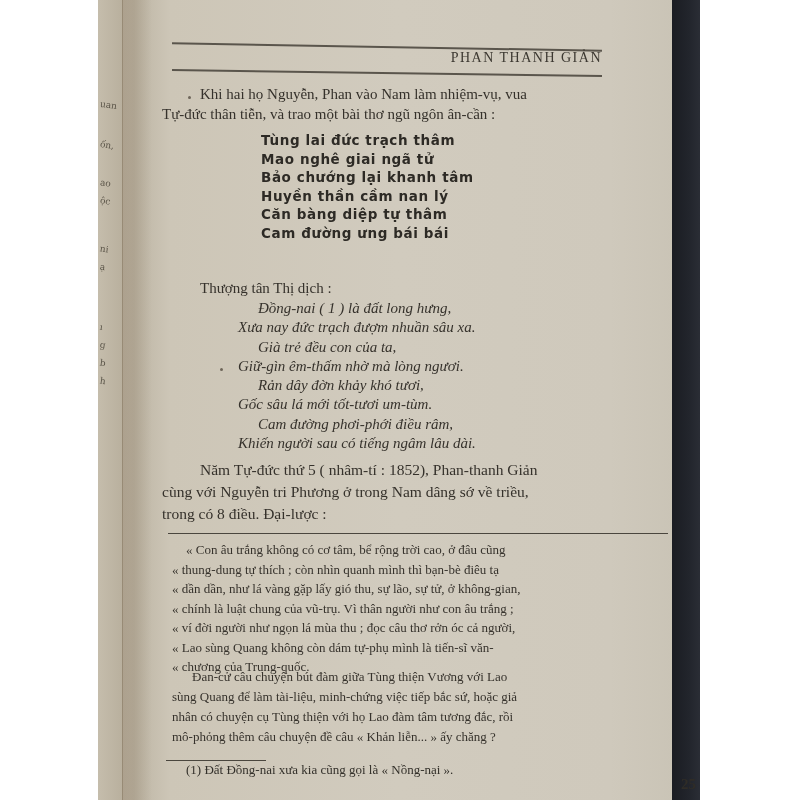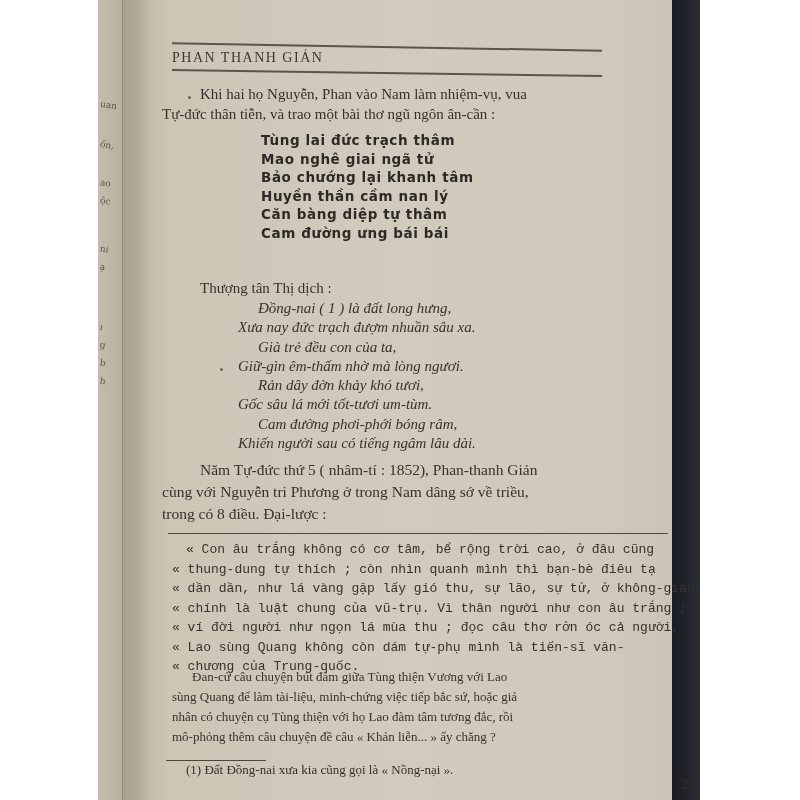--- a/index.html
+++ b/index.html
@@ -37,21 +37,21 @@
     .running-head {
       position: absolute; left: 14px; top: 40px; width: 430px; height: 36px;
     }
     .rule {
       position: absolute; left: 0; right: 0; height: 0;
       border-top: 2px solid #5a554c;
     }
     .rule.top { top: 6px; transform: rotate(1deg); }
     .rule.bottom { top: 32px; transform: rotate(0.8deg); }
     .running-head .title {
-      position: absolute; left: 0; right: 0; top: 10px; text-align: left;
+      position: absolute; left: 0; right: 0; top: 10px; text-align: right;
       font-family: "Liberation Serif", serif; font-size: 14px; letter-spacing: 1.5px; color: #3c3831;
     }
     .para {
       position: absolute; font-family: "Liberation Serif", serif; font-size: 15px; line-height: 20px; color: #35312b; text-align: right;
     }
     .poem-bold {
       position: absolute; left: 103px; top: 131px;
       font-family: "DejaVu Sans", sans-serif; font-weight: bold; font-size: 13.5px; line-height: 18.5px;
       color: #2d2a25; letter-spacing: 0.6px;
     }
@@ -62,21 +62,21 @@
       color: #36322c;
     }
     .poem-italic div { white-space: nowrap; }
     .ind1 { padding-left: 20px; }
     .ind0 { padding-left: 0; }
     .sep {
       position: absolute; left: 10px; width: 500px; height: 0; border-top: 1.5px solid #4a463e;
     }
     .quote {
       position: absolute; left: 14px; top: 540px; width: 468px;
-      font-family: Liberation Mono, monospace; font-size: 13px; line-height: 19.5px; color: #36322c;
+      font-family: Liberation Serif, serif; font-size: 13px; line-height: 19.5px; color: #36322c;
       text-align: justify;
     }
     .quote div { white-space: nowrap; }
     .comment {
       position: absolute; left: 14px; top: 667px; width: 468px;
       font-family: "Liberation Serif", serif; font-size: 13px; line-height: 20px; color: #36322c;
     }
     .comment div { white-space: nowrap; }
     .fn-rule {
       position: absolute; left: 8px; top: 760px; width: 100px; border-top: 1.5px solid #4a463e;
@@ -131,21 +131,21 @@
 
     <div class="para" style="left:42px; top:278px;">Thượng tân Thị dịch :</div>
 
     <div class="poem-italic">
       <div class="ind1">Đồng-nai ( 1 ) là đất long hưng,</div>
       <div class="ind0">Xưa nay đức trạch đượm nhuần sâu xa.</div>
       <div class="ind1">Già trẻ đều con của ta,</div>
       <div class="ind0">Giữ-gìn êm-thấm nhờ mà lòng ngươi.</div>
       <div class="ind1">Rản dây đờn khảy khó tươi,</div>
       <div class="ind0">Gốc sâu lá mới tốt-tươi um-tùm.</div>
-      <div class="ind1">Cam đường phơi-phới bóng râm,</div>
+      <div class="ind1">Cam đường phơi-phới điều râm,</div>
       <div class="ind0">Khiến người sau có tiếng ngâm lâu dài.</div>
     </div>
 
     <div class="para" style="left:42px; top:460px; font-size:15.5px;">Năm Tự-đức thứ 5 ( nhâm-tí : 1852), Phan-thanh Giản</div>
     <div class="para" style="left:4px; top:482px; font-size:15.5px;">cùng với Nguyễn tri Phương ở trong Nam dâng sớ về triều,</div>
     <div class="para" style="left:4px; top:504px; font-size:15.5px;">trong có 8 điều. Đại-lược :</div>
 
     <div class="sep" style="top:533px;"></div>
 
     <div class="quote">

